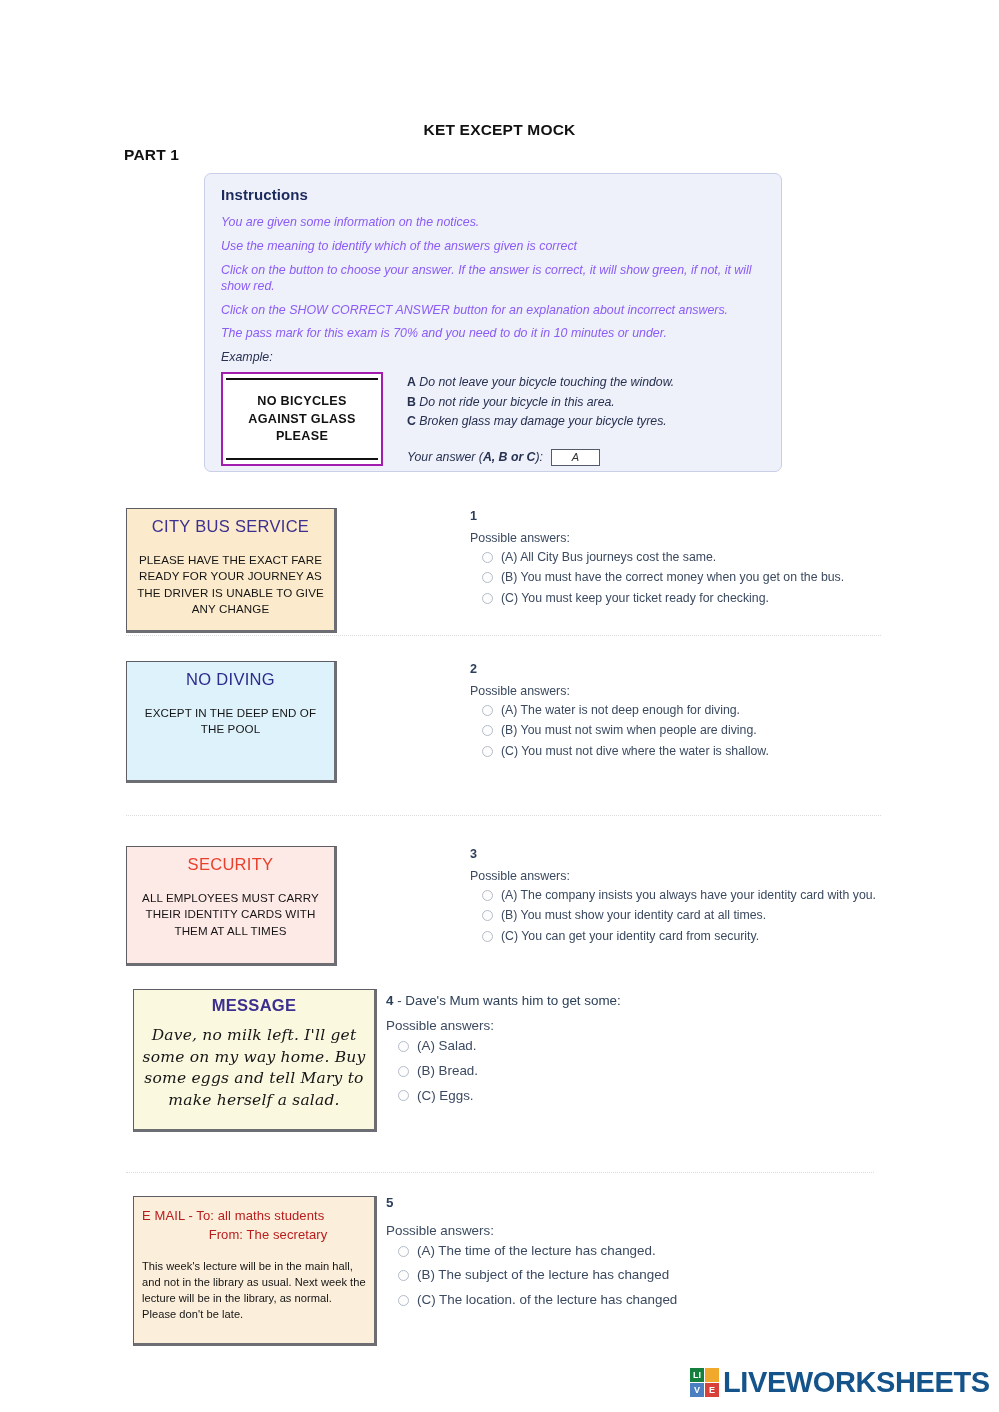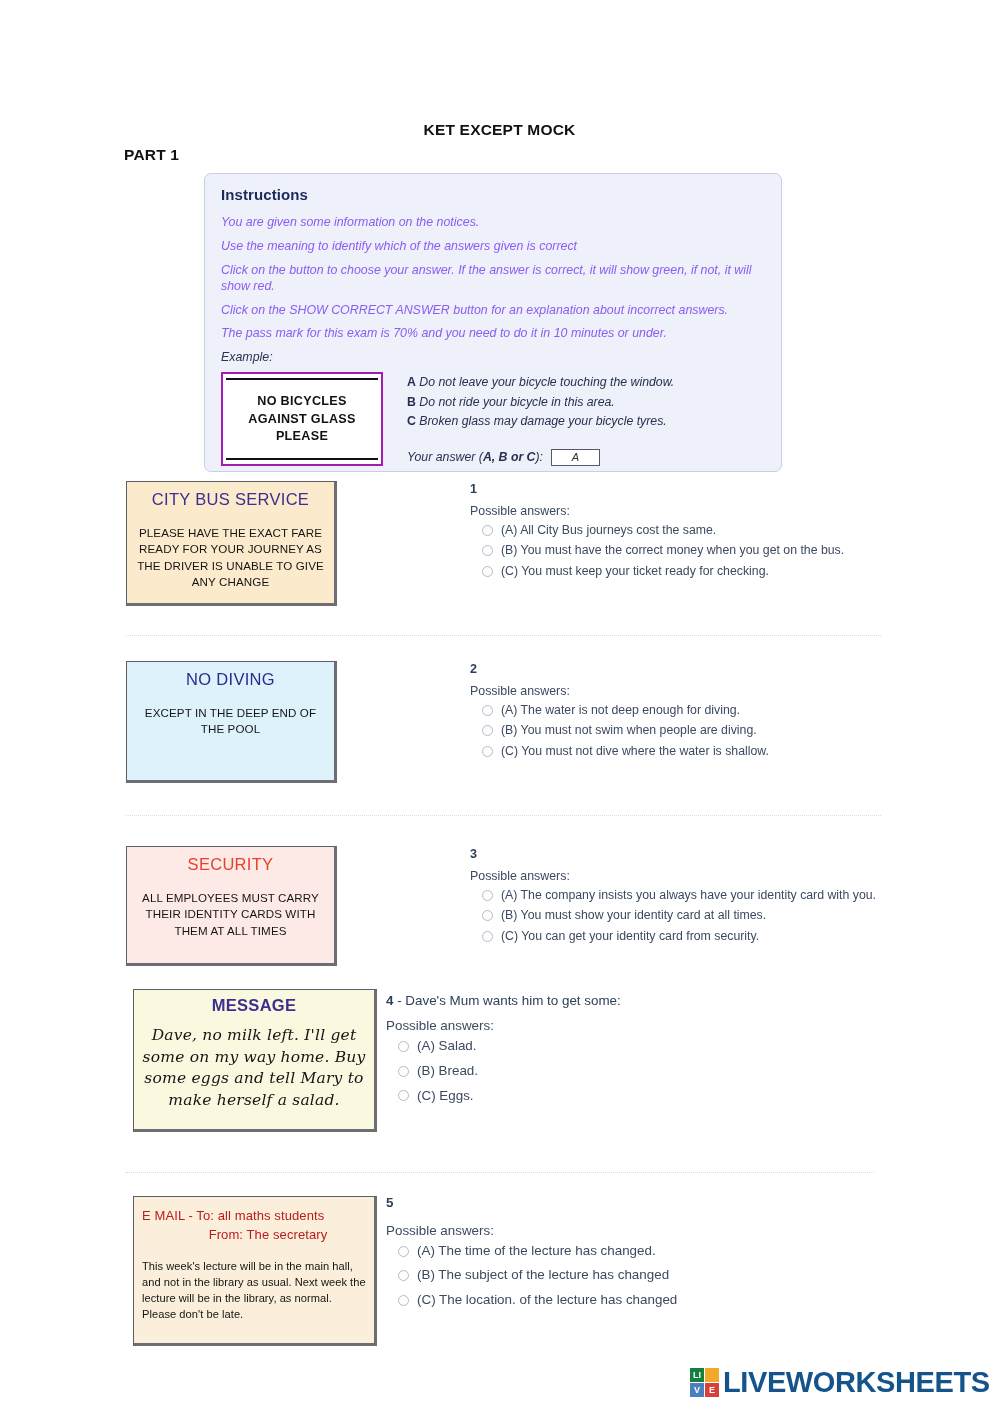--- a/index.html
+++ b/index.html
@@ -348,21 +348,21 @@
         <div class="your-answer">
           <span>Your answer (</span>
             <b>A, B or C</b>
             <span>):</span>
           <span class="answer-box">A</span>
         </div>
       </div>
     </div>
   </div>
 
-  <div class="q-block" style="top:481px;height:140px;">
+  <div class="q-block" style="top:508px;height:140px;">
     <div class="notice notice-bus" style="width:211px;height:125px;">
       <div class="notice-title">CITY BUS SERVICE</div>
       <div class="notice-body">PLEASE HAVE THE EXACT FARE READY FOR YOUR JOURNEY AS THE DRIVER IS UNABLE TO GIVE ANY CHANGE</div>
     </div>
     <div class="q-right" style="left:344px;top:2px;width:420px;">
       <div class="q-num">1</div>
       <div class="possible">Possible answers:</div>
       <div class="opt">
         <span class="radio"></span>
         <span class="opt-text">(A) All City Bus journeys cost the same.</span>

